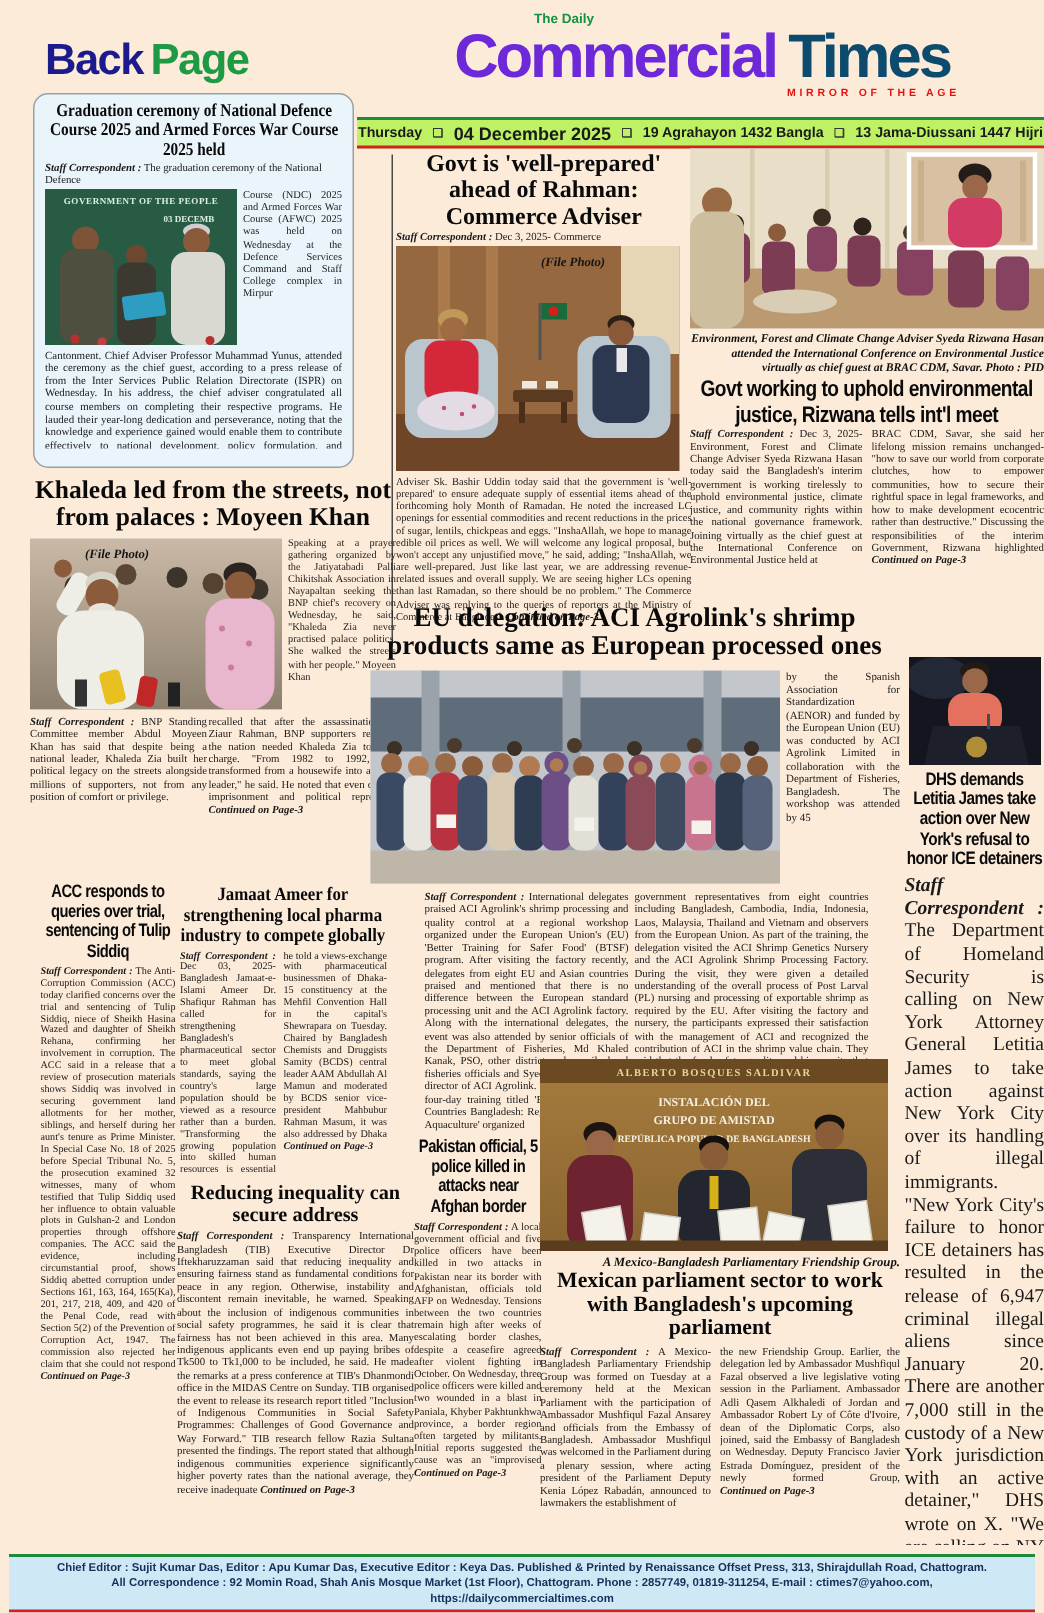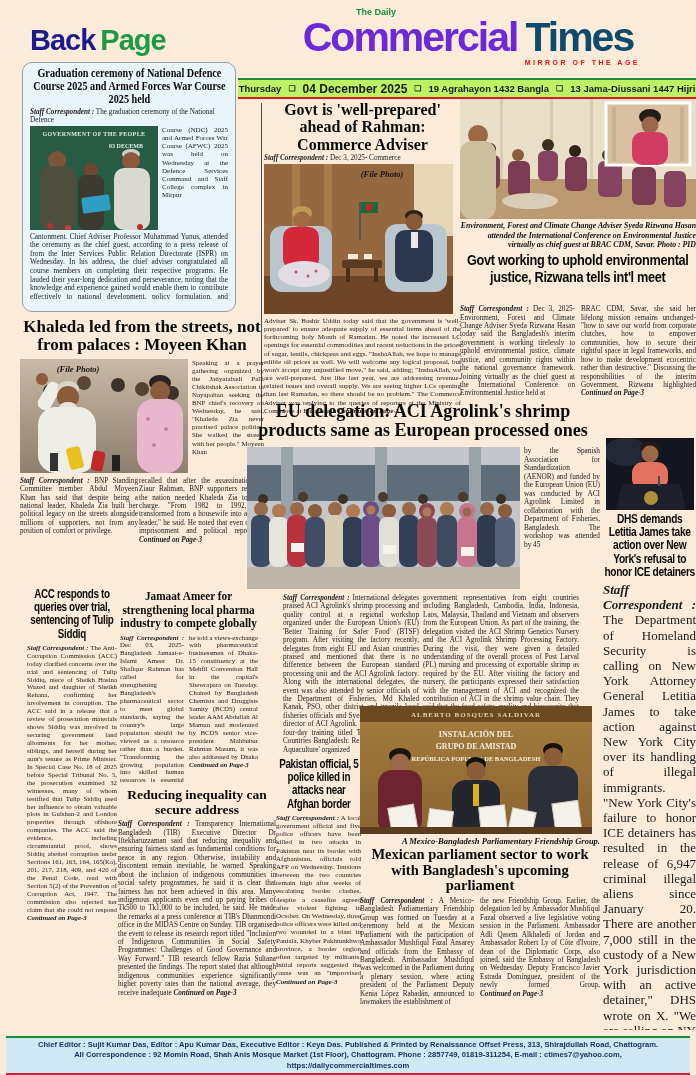--- a/index.html
+++ b/index.html
@@ -67,21 +67,21 @@
   .pakistan .bt{font-size:7px;height:218px}
 
   .commerce{left:264px;top:101px;width:197px;height:326px}
   .commerce .hl{font-size:16px}
   .cm-byline{font-size:7.2px;margin-top:1px}
   .cm-body{font-size:7px;margin-top:3px;height:112px}
 
   .environment{left:460px;top:99px;width:236px;height:340px}
   .env-cap{font-size:7.8px;line-height:1.25;margin-top:2px}
   .environment .hl{font-size:15px;margin-top:2px}
-  .env-cols{display:flex;gap:6px;margin-top:20px;height:148px}
+  .env-cols{display:flex;gap:6px;margin-top:0;height:148px}
   .env-cols>div{flex:1;font-size:7.2px}
 
   .eu-head{left:245px;top:402px;width:356px}
   .eu-head .hl{font-size:18px}
   .eu-photo{left:247px;top:447px;width:273px;height:142px}
   .eu-side{left:524px;top:447px;width:76px;height:146px;font-size:7.3px}
   .eu-colA{left:283px;top:594px;width:136px;height:162px;font-size:7.2px}
   .eu-colB{left:423px;top:594px;width:156px;height:162px;font-size:7.2px}
 
   .dhs{left:603px;top:438px;width:93px;height:598px}

